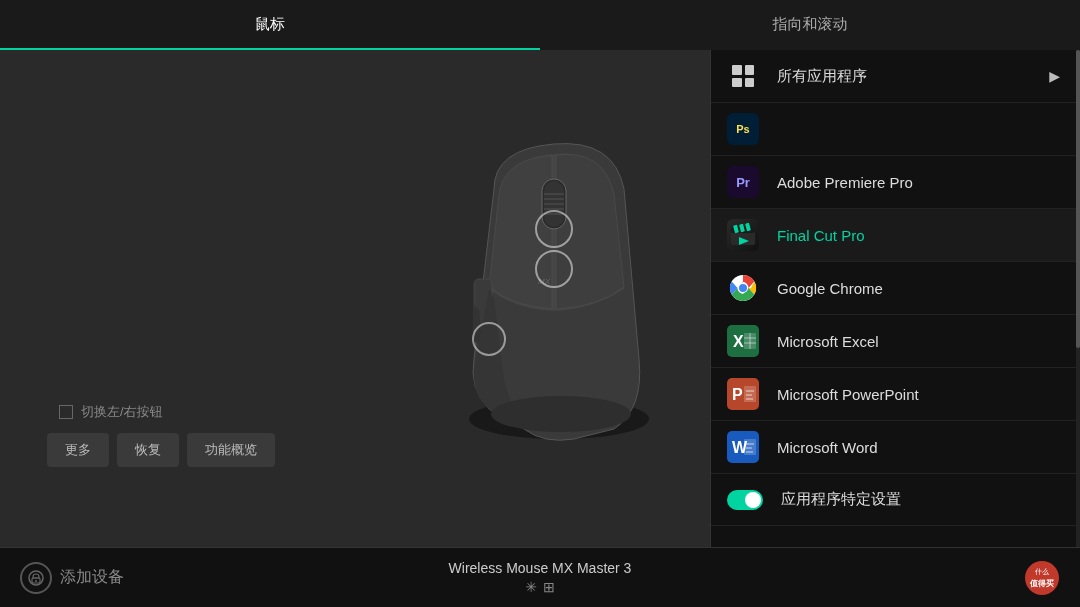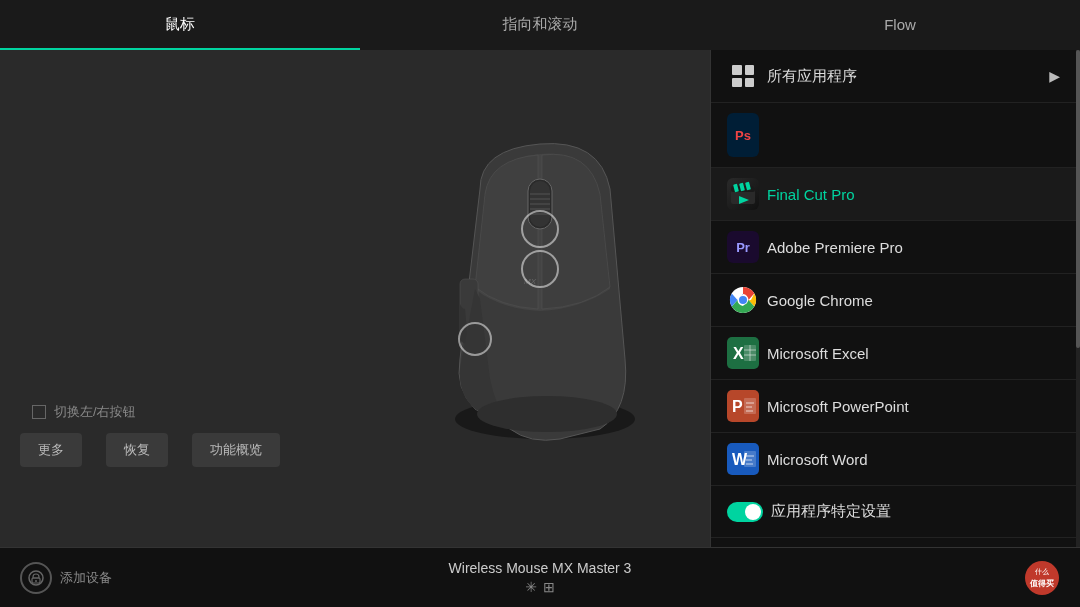--- a/index.html
+++ b/index.html
@@ -67,20 +67,21 @@
 
     
     .mouse-area {
       flex: 1;
       display: flex;
       flex-direction: column;
       align-items: center;
       justify-content: flex-end;
       position: relative;
       padding: 20px;
+      margin-left: 27px;
     }
 
     
     .mouse-controls {
       position: absolute;
       bottom: 80px;
       left: 20px;
       display: flex;
       flex-direction: column;
       gap: 12px;
@@ -97,21 +98,21 @@
 
     .checkbox-box {
       width: 14px;
       height: 14px;
       border: 1px solid #666;
       background: transparent;
     }
 
     .button-row {
       display: flex;
-      gap: 24px;
+      gap: 8px;
     }
 
     .ctrl-btn {
       background: #3a3a3a;
       color: #bbb;
       border: none;
       border-radius: 4px;
       padding: 8px 18px;
       font-size: 13px;
       cursor: pointer;
@@ -128,21 +129,21 @@
       border-left: 1px solid #333;
       display: flex;
       flex-direction: column;
       z-index: 10;
     }
 
     .dropdown-item {
       display: flex;
       align-items: center;
       padding: 10px 16px;
-      gap: 8px;
+      gap: 18px;
       cursor: pointer;
       min-height: 52px;
       border-bottom: 1px solid #222;
       position: relative;
     }
 
     .dropdown-item.highlighted {
       background: #1a1a1a;
     }
 
@@ -225,21 +226,21 @@
       background: #111;
       display: flex;
       align-items: center;
       padding: 0 20px;
       flex-shrink: 0;
       border-top: 1px solid #333;
     }
 
     .add-device {
       color: #888;
-      font-size: 13px;
+      font-size: 16px;
       display: flex;
       align-items: center;
       gap: 8px;
       cursor: pointer;
     }
 
     .add-device-icon {
       width: 32px;
       height: 32px;
       border-radius: 50%;
@@ -281,25 +282,25 @@
     .bottom-right {
       margin-left: auto;
       display: flex;
       align-items: flex-end;
       gap: 8px;
     }
 
     
     .ps-icon {
       background: #001e36;
-      color: #ef4444;
+      color: #fde047;
       font-weight: bold;
-      font-size: 13px;
+      font-size: 11px;
       width: 32px;
-      height: 44px;
+      height: 32px;
       border-radius: 6px;
       display: flex;
       align-items: center;
       justify-content: center;
     }
 
     
     .pr-icon {
       background: #1a0a2e;
       color: #9999ff;
@@ -353,23 +354,20 @@
 
 <div class="app-window">
 
   <div class="top-nav">
     <div class="nav-tab active">
       <span>鼠标</span>
     </div>
     <div class="nav-tab">
       <span>指向和滚动</span>
     </div>
-    <div class="nav-tab">
-      <span>Flow</span>
-    </div>
   </div>
 
   <div class="main-content">
 
     <div class="mouse-area">
       <div class="mouse-svg-container">
 
         <svg width="280" height="380" viewBox="0 0 280 380">
 
           <ellipse cx="145" cy="310" rx="90" ry="20" fill="rgba(0,0,0,0.4)"></ellipse>
@@ -440,40 +438,40 @@
         </div>
         <span class="item-label">所有应用程序</span>
 
         <span style="position:absolute; right:20px; top:50%; transform:translateY(-50%); color:#bbb; font-size:14px;">▶</span>
       </div>
 
       <div class="dropdown-item">
         <div class="item-icon ps-icon">Ps</div>
       </div>
 
+      <div class="dropdown-item">
+        <div class="item-icon pr-icon">Pr</div>
+        <span class="item-label">Adobe Premiere Pro</span>
+      </div>
+
       <div class="dropdown-item highlighted">
         <div class="item-icon fcp-icon">
 
           <svg width="28" height="28" viewBox="0 0 28 28">
             <rect x="2" y="6" width="24" height="18" rx="2" fill="#2a2a2a"></rect>
             <rect x="2" y="6" width="24" height="6" rx="2" fill="#1a1a1a"></rect>
 
             <rect x="5" y="4" width="4" height="8" rx="1" fill="#00d4a0" transform="rotate(-15 7 8)"></rect>
             <rect x="11" y="3" width="4" height="8" rx="1" fill="#00d4a0" transform="rotate(-15 13 7)"></rect>
             <rect x="17" y="2" width="4" height="8" rx="1" fill="#00d4a0" transform="rotate(-15 19 6)"></rect>
 
             <polygon points="10,16 10,24 20,20" fill="#00d4a0"></polygon>
           </svg>
         </div>
         <span class="item-label teal">Final Cut Pro</span>
-      </div>
-
-      <div class="dropdown-item">
-        <div class="item-icon pr-icon">Pr</div>
-        <span class="item-label">Adobe Premiere Pro</span>
       </div>
 
       <div class="dropdown-item">
         <div class="item-icon chrome-icon">
           <svg width="28" height="28" viewBox="0 0 28 28">
             <circle cx="14" cy="14" r="13" fill="white"></circle>
 
             <path d="M14 1 A13 13 0 0 1 25.26 7.5 L19.5 14 A6 6 0 0 0 14 8 Z" fill="#ea4335"></path>
             <path d="M25.26 7.5 A13 13 0 0 1 25.26 20.5 L19.5 14 A6 6 0 0 0 22 14 Z" fill="#fbbc04"></path>
             <path d="M25.26 20.5 A13 13 0 0 1 2.74 20.5 L8.5 14 A6 6 0 0 0 14 20 L19.5 14 Z" fill="#34a853"></path>

